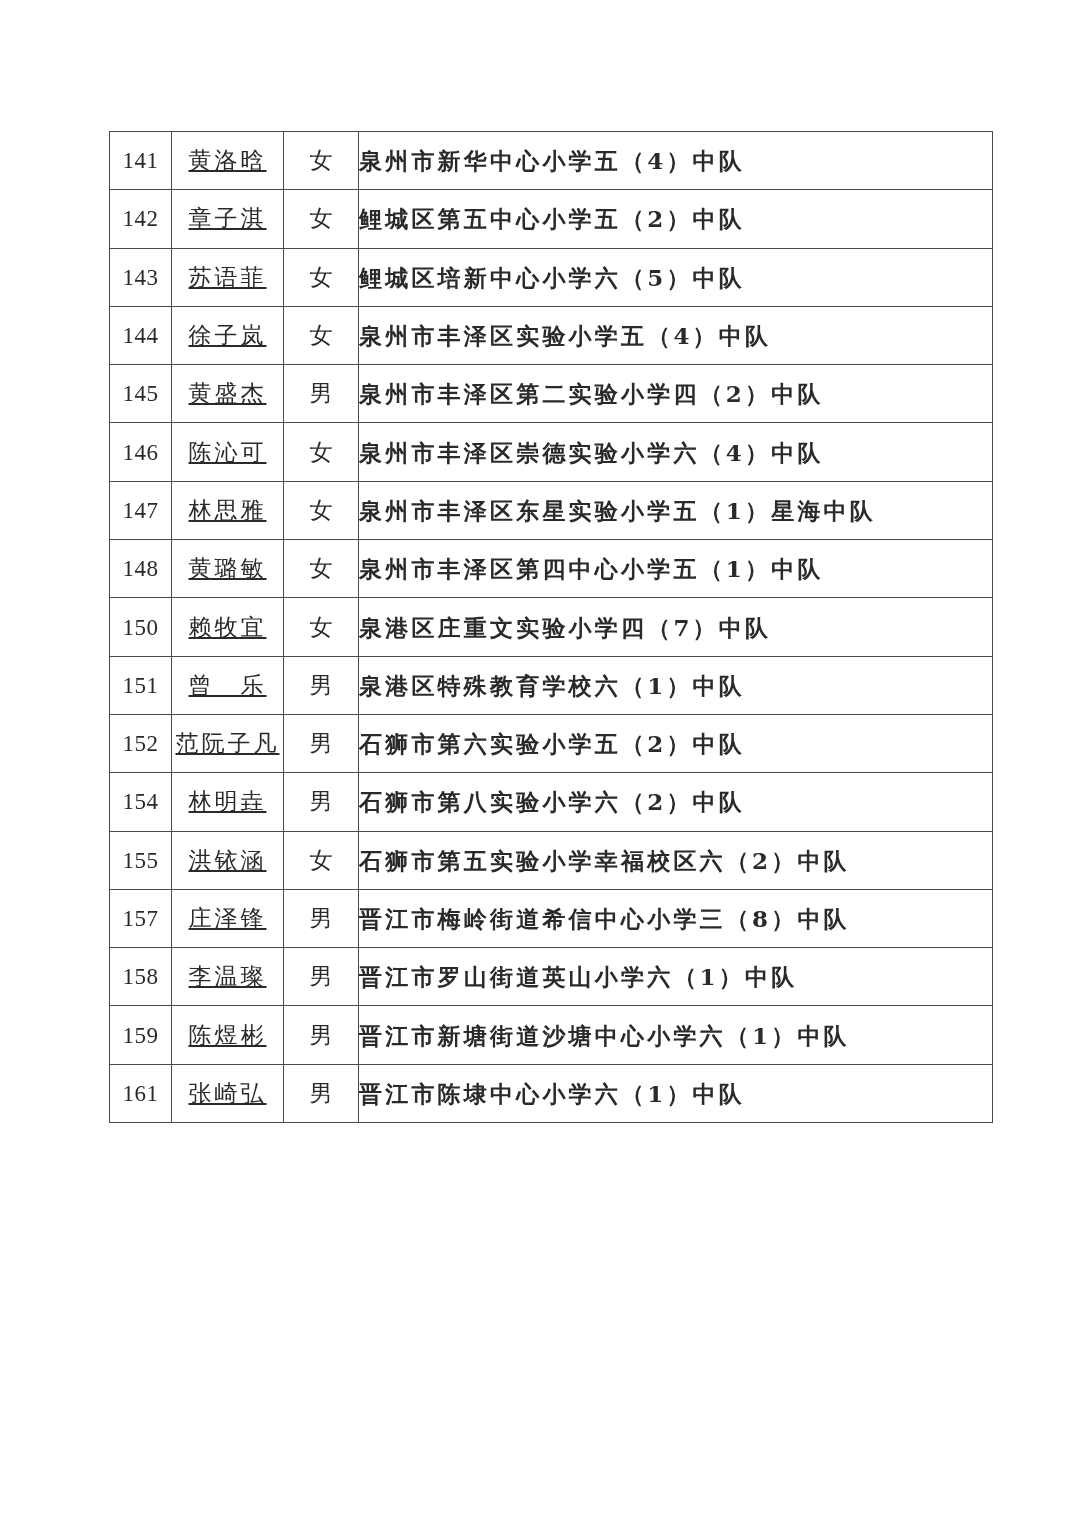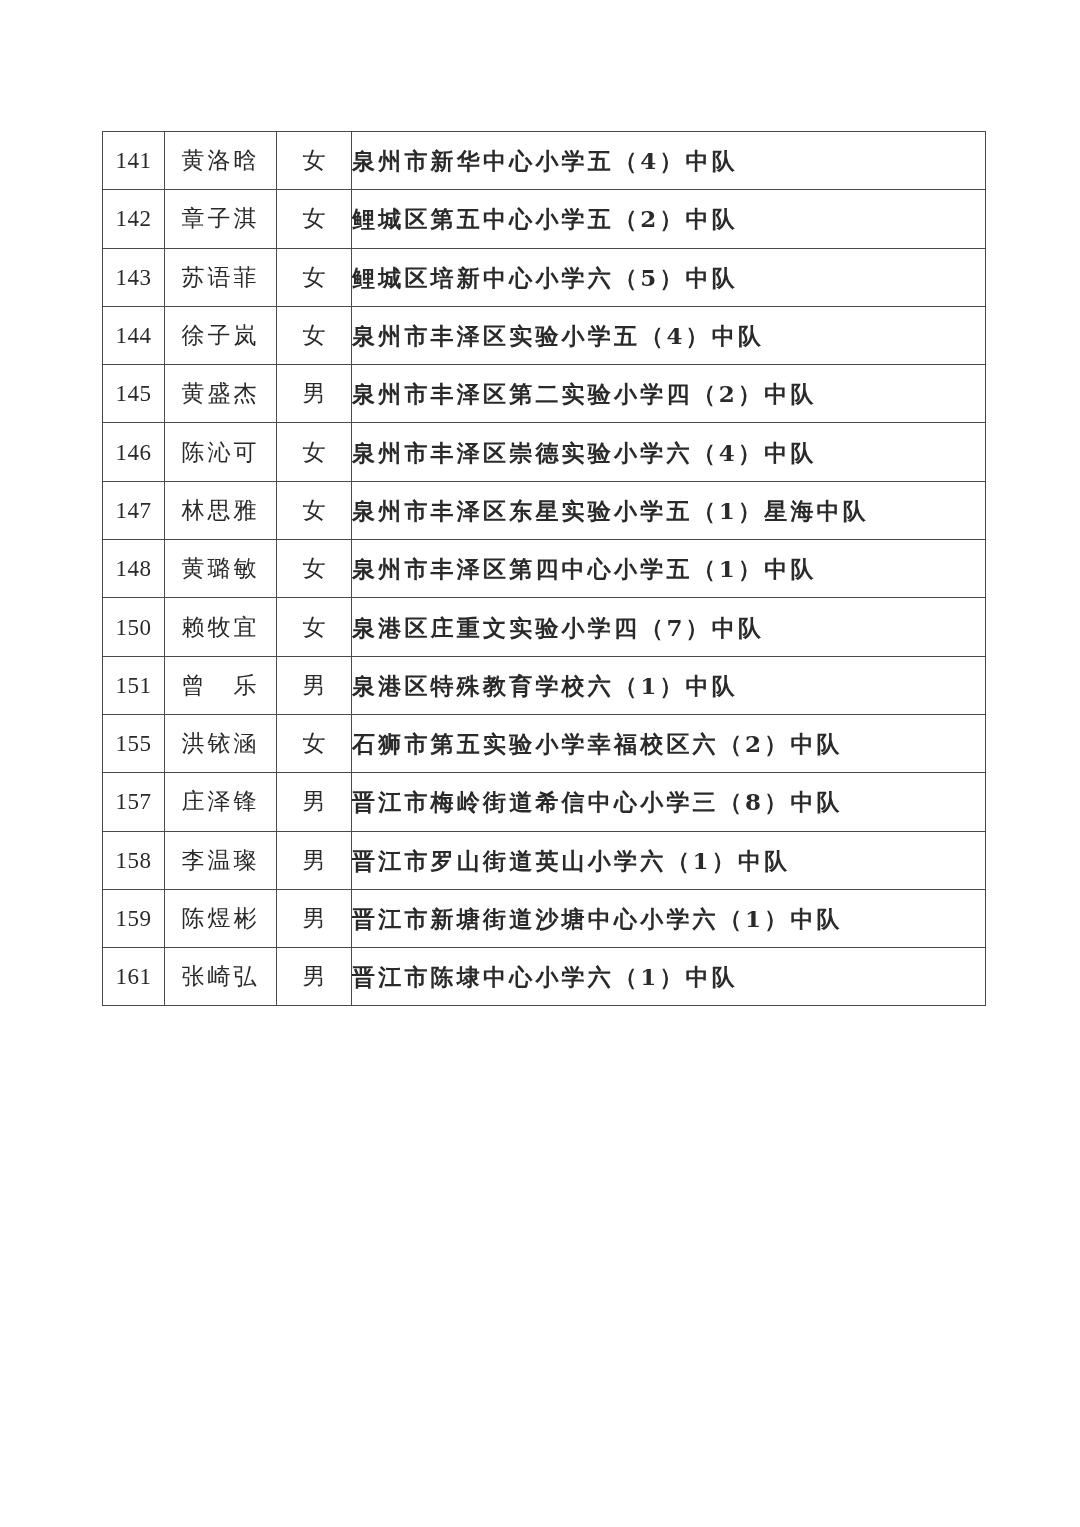--- a/index.html
+++ b/index.html
@@ -10,21 +10,21 @@
     body {
       width: 1080px;
       height: 1527px;
       position: relative;
       overflow: hidden;
       font-family: "DejaVu Serif", "Liberation Serif", serif;
       color: #2a2a2a;
     }
     .page {
       position: absolute;
-      left: 4px; top: 0;
+      left: 11px; top: 0;
       width: 990px;
       height: 1527px;
       background: #ffffff;
     }
     table.roster {
       position: absolute;
       left: 98px;
       top: 131px;
       width: 884px;
       border-collapse: collapse;
@@ -44,20 +44,21 @@
       width: 61px;
       text-align: center;
       font-family: "Liberation Serif", "DejaVu Serif", serif;
       font-size: 24px;
       letter-spacing: 0.5px;
     }
     td.c-name {
       width: 111px;
       text-align: center;
       letter-spacing: 3px;
+      text-decoration: underline;
     }
     td.c-gender {
       width: 74px;
       text-align: center;
     }
     td.c-unit {
       text-align: left;
       padding-left: 3px;
       letter-spacing: 3.2px;
       font-weight: bold;
@@ -133,22 +134,34 @@
     <td class="c-unit">泉港区庄重文实验小学四（7）中队</td>
   </tr>
 
   <tr>
     <td class="c-no">151</td>
     <td class="c-name">曾　乐</td>
     <td class="c-gender">男</td>
     <td class="c-unit">泉港区特殊教育学校六（1）中队</td>
   </tr>
 
+  <tr>
+    <td class="c-no">152</td>
+    <td class="c-name">范阮子凡</td>
+    <td class="c-gender">男</td>
+    <td class="c-unit">石狮市第六实验小学五（2）中队</td>
+  </tr>
 
 
+  <tr>
+    <td class="c-no">154</td>
+    <td class="c-name">林明垚</td>
+    <td class="c-gender">男</td>
+    <td class="c-unit">石狮市第八实验小学六（2）中队</td>
+  </tr>
 
   <tr>
     <td class="c-no">155</td>
     <td class="c-name">洪铱涵</td>
     <td class="c-gender">女</td>
     <td class="c-unit">石狮市第五实验小学幸福校区六（2）中队</td>
   </tr>
 
 
   <tr>

